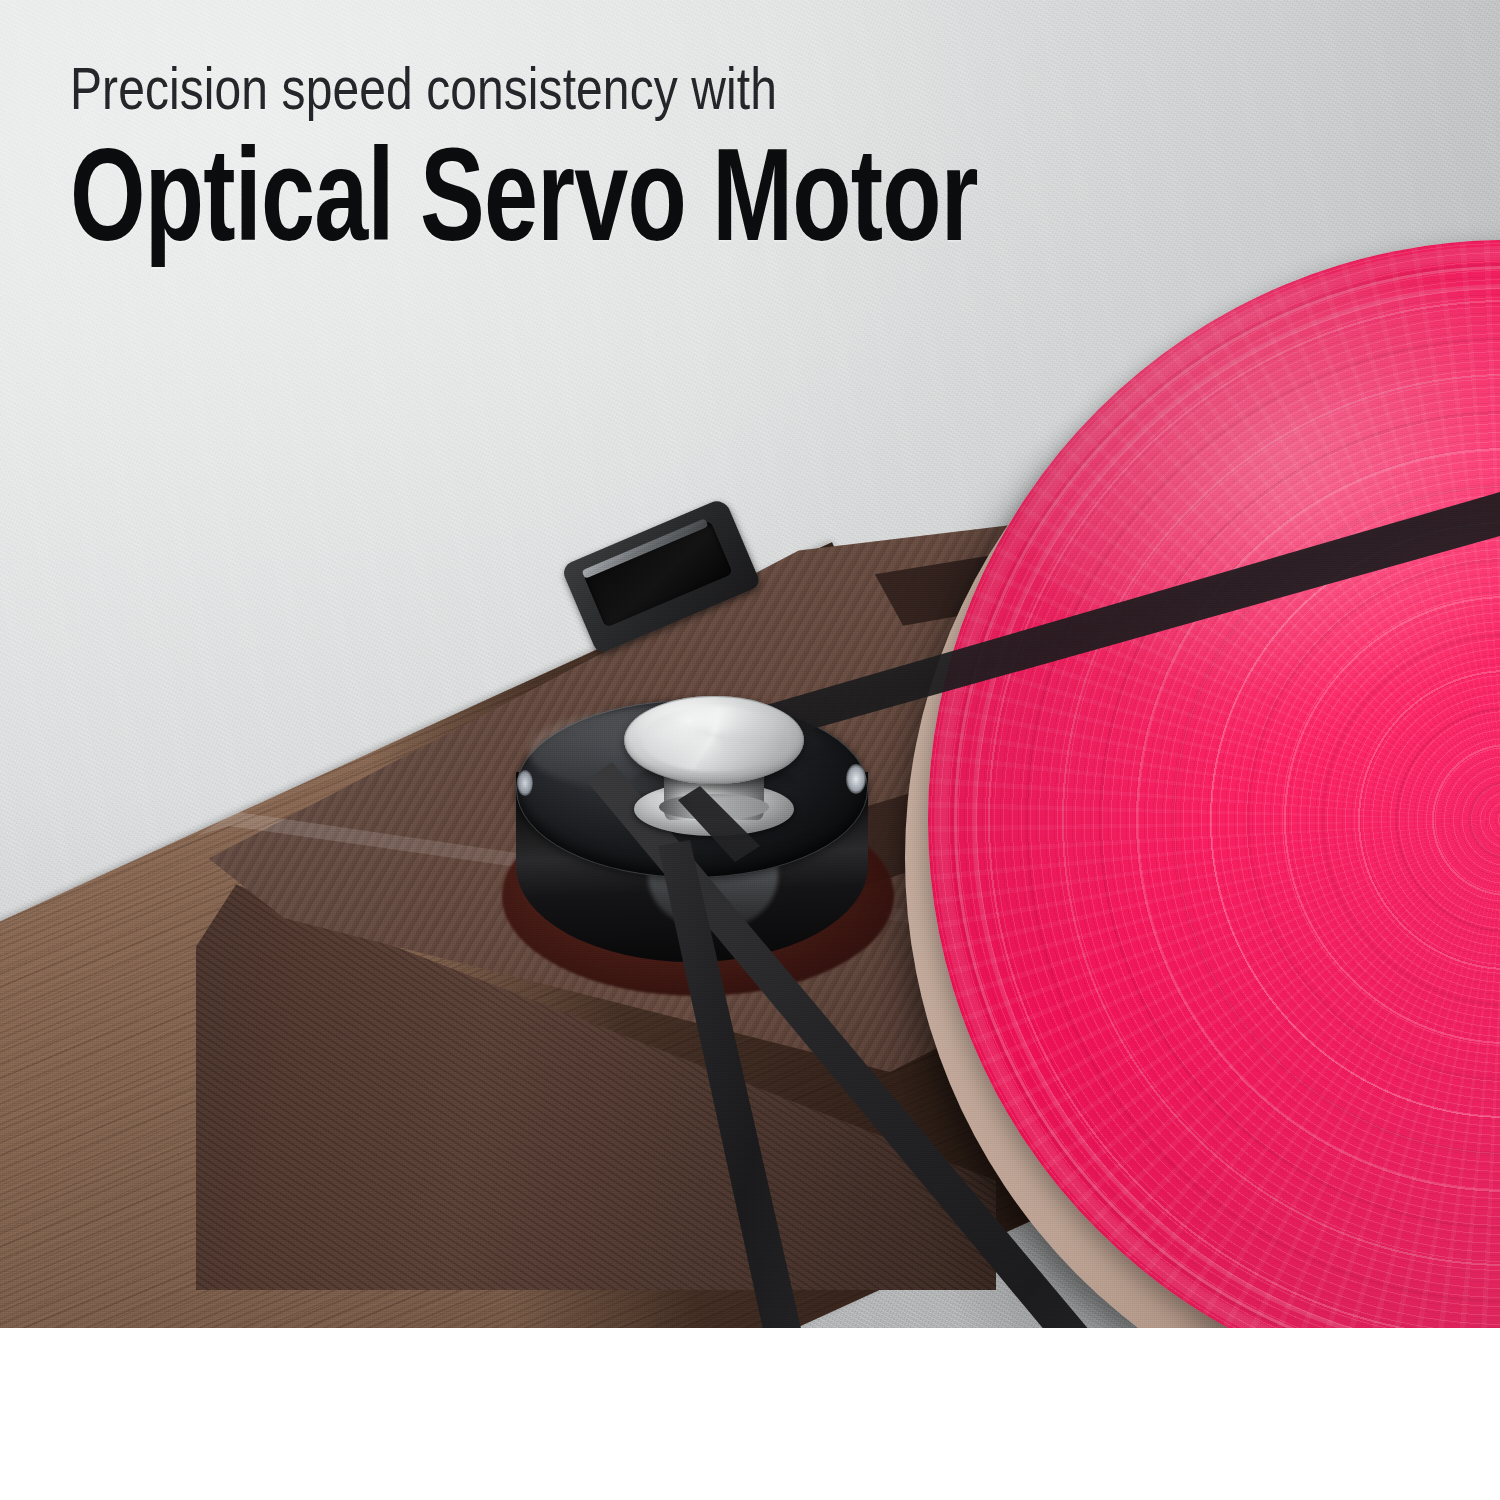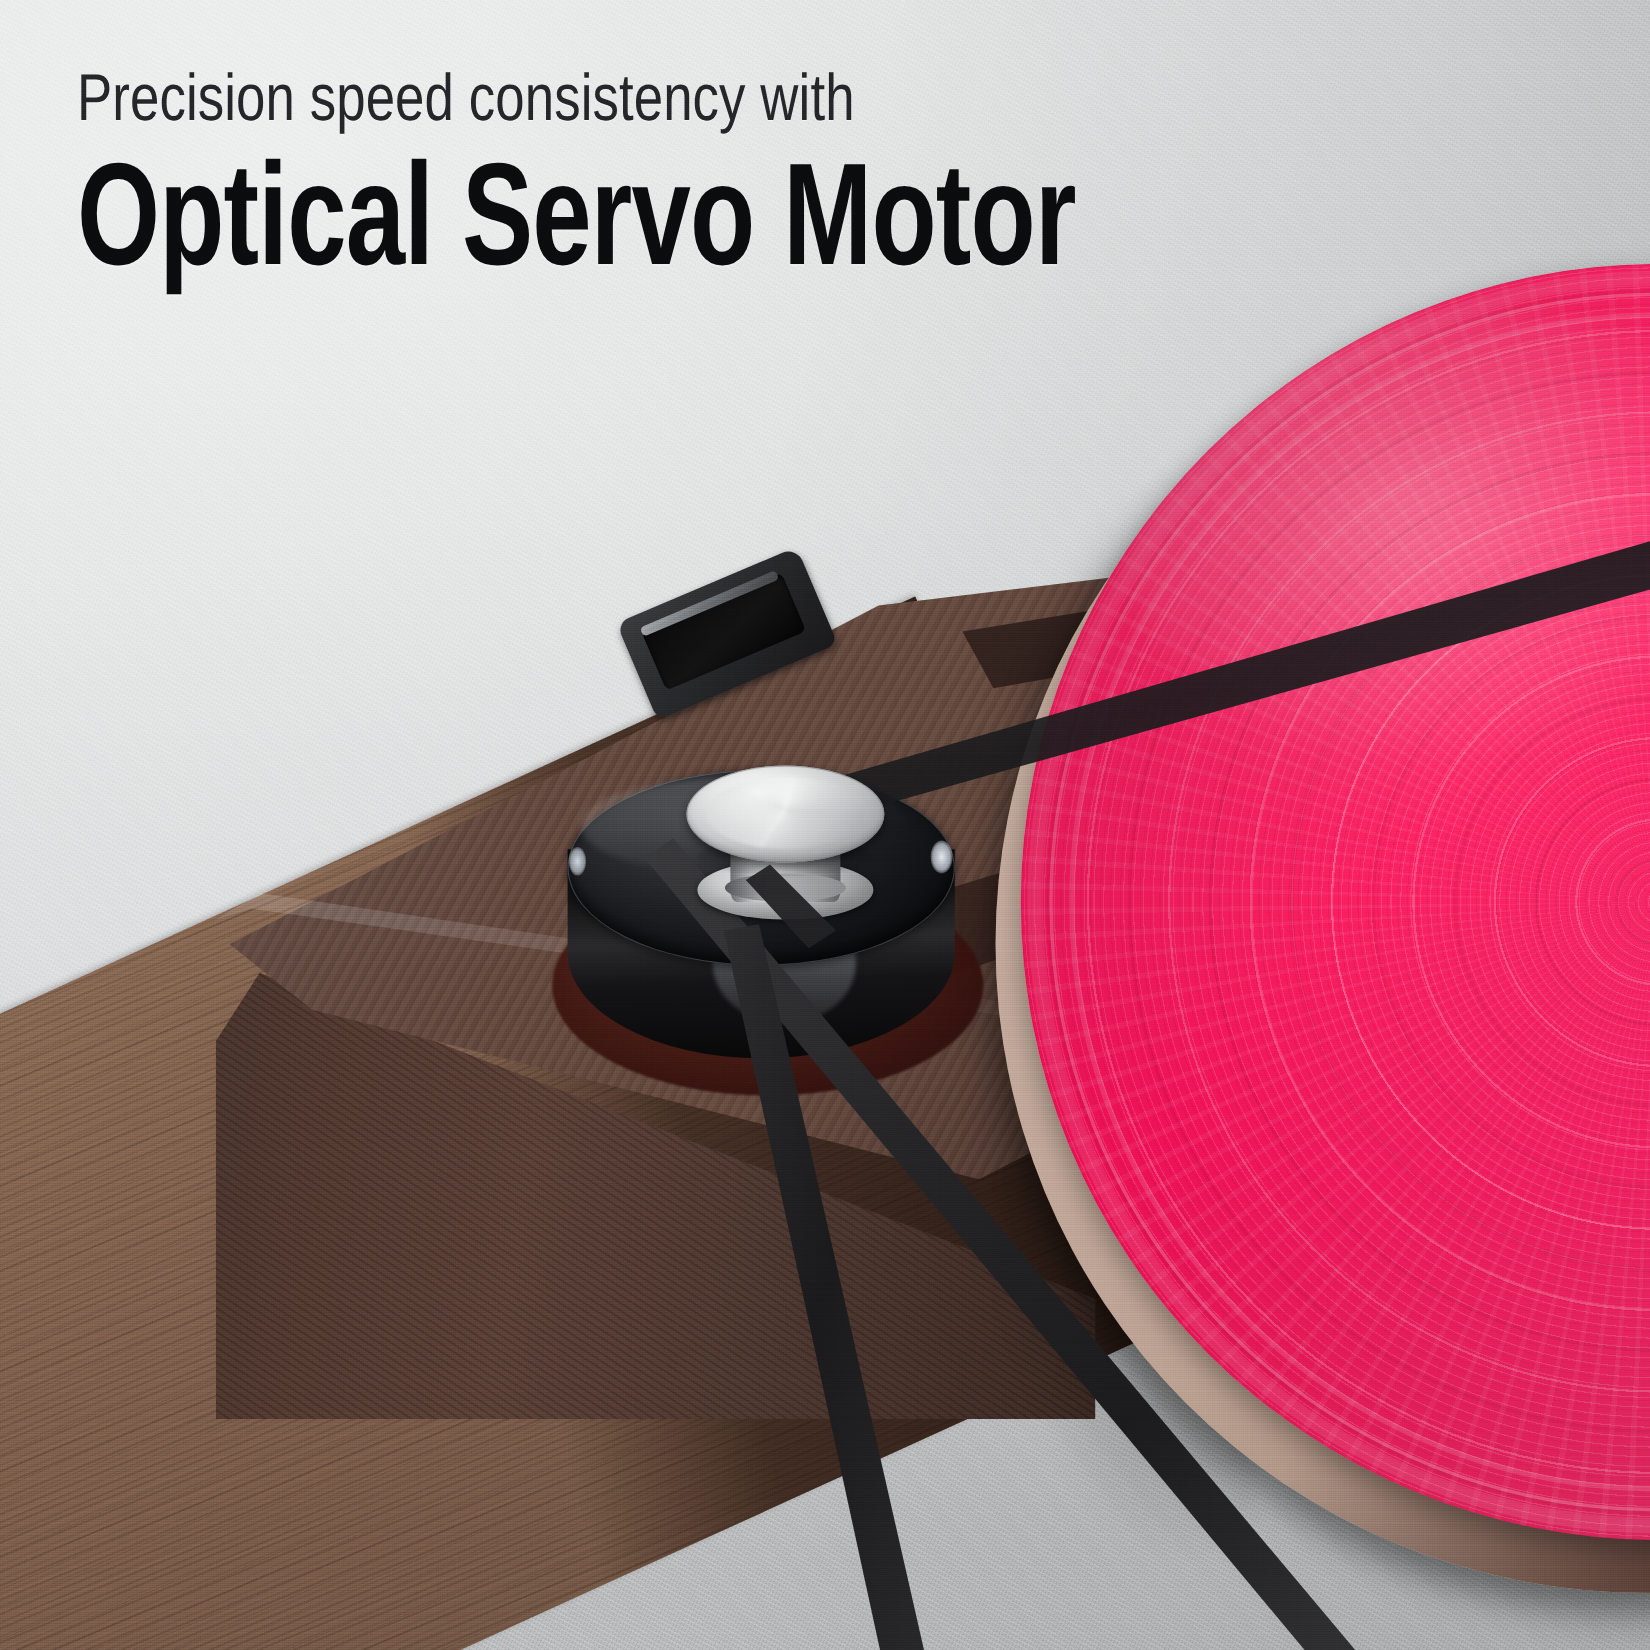--- a/index.html
+++ b/index.html
@@ -1,23 +1,23 @@
 <!DOCTYPE html>
 <html><head>
 <meta charset="utf-8">
 <title>Optical Servo Motor</title>
 <style>
   html,body{margin:0;padding:0;background:#fff;}
   body{font-family:"Liberation Sans", sans-serif;}
 
   #stage{
     position:relative;
-    width:1500px;height:1500px;
+    width:1500px;height:1328px;
     overflow:hidden;
-    background:#84cc16;
+    background:#fde047;
   }
 
   
   .wall{
     position:absolute;inset:0;
     background:
       radial-gradient(120% 90% at 18% 8%, #e9eaea 0%, #e1e2e2 28%, #d3d5d6 58%, #c2c4c5 80%, #b4b6b7 100%);
   }
   .wall-noise{
     position:absolute;inset:0;

